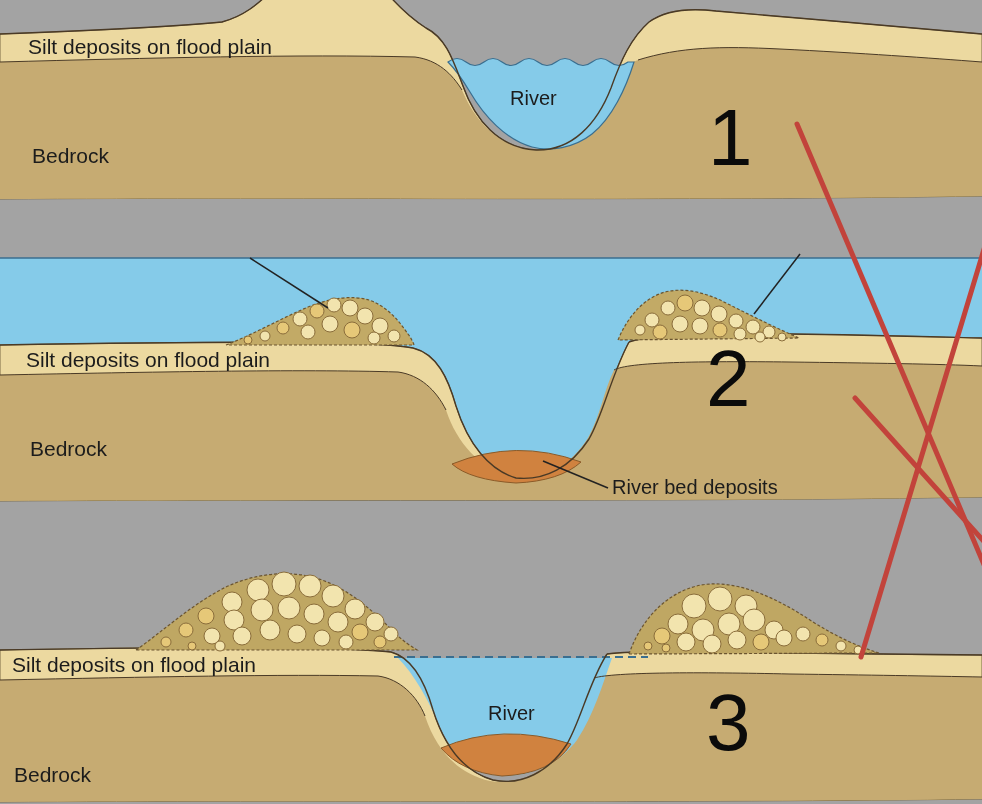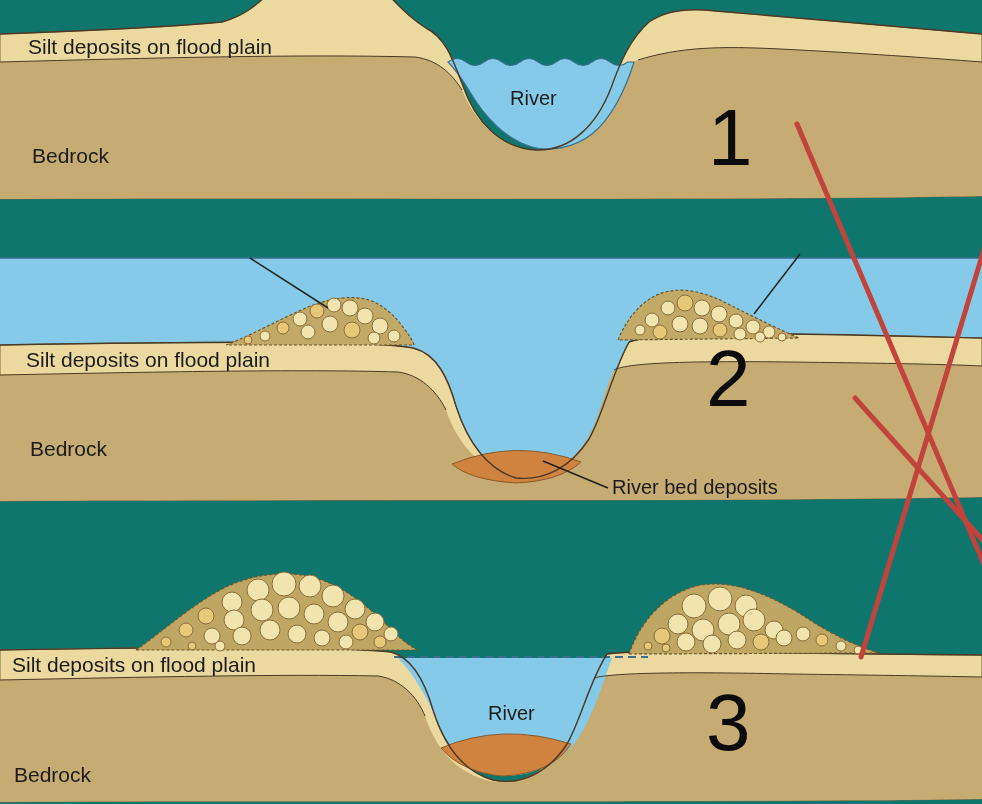--- a/index.html
+++ b/index.html
@@ -1,16 +1,16 @@
 <!DOCTYPE html>
 <html><head>
 <meta charset="utf-8">
 <style>
   html,body{margin:0;padding:0;background:#ffffff;}
-  #stage{position:relative;width:982px;height:804px;background:#0f766e;overflow:hidden;
+  #stage{position:relative;width:982px;height:804px;background:#a3a3a3;overflow:hidden;
          font-family:"Liberation Sans", sans-serif;}
   .panel{position:absolute;left:0;}
   .lbl{font-family:"Liberation Sans", sans-serif;fill:#1c1c1c;}
   .num{font-family:"Liberation Sans", sans-serif;fill:#0b0b0b;}
   svg{display:block;}
   #red-overlay{position:absolute;left:0;top:0;pointer-events:none;}
 </style>
 </head>
 <body>
 

